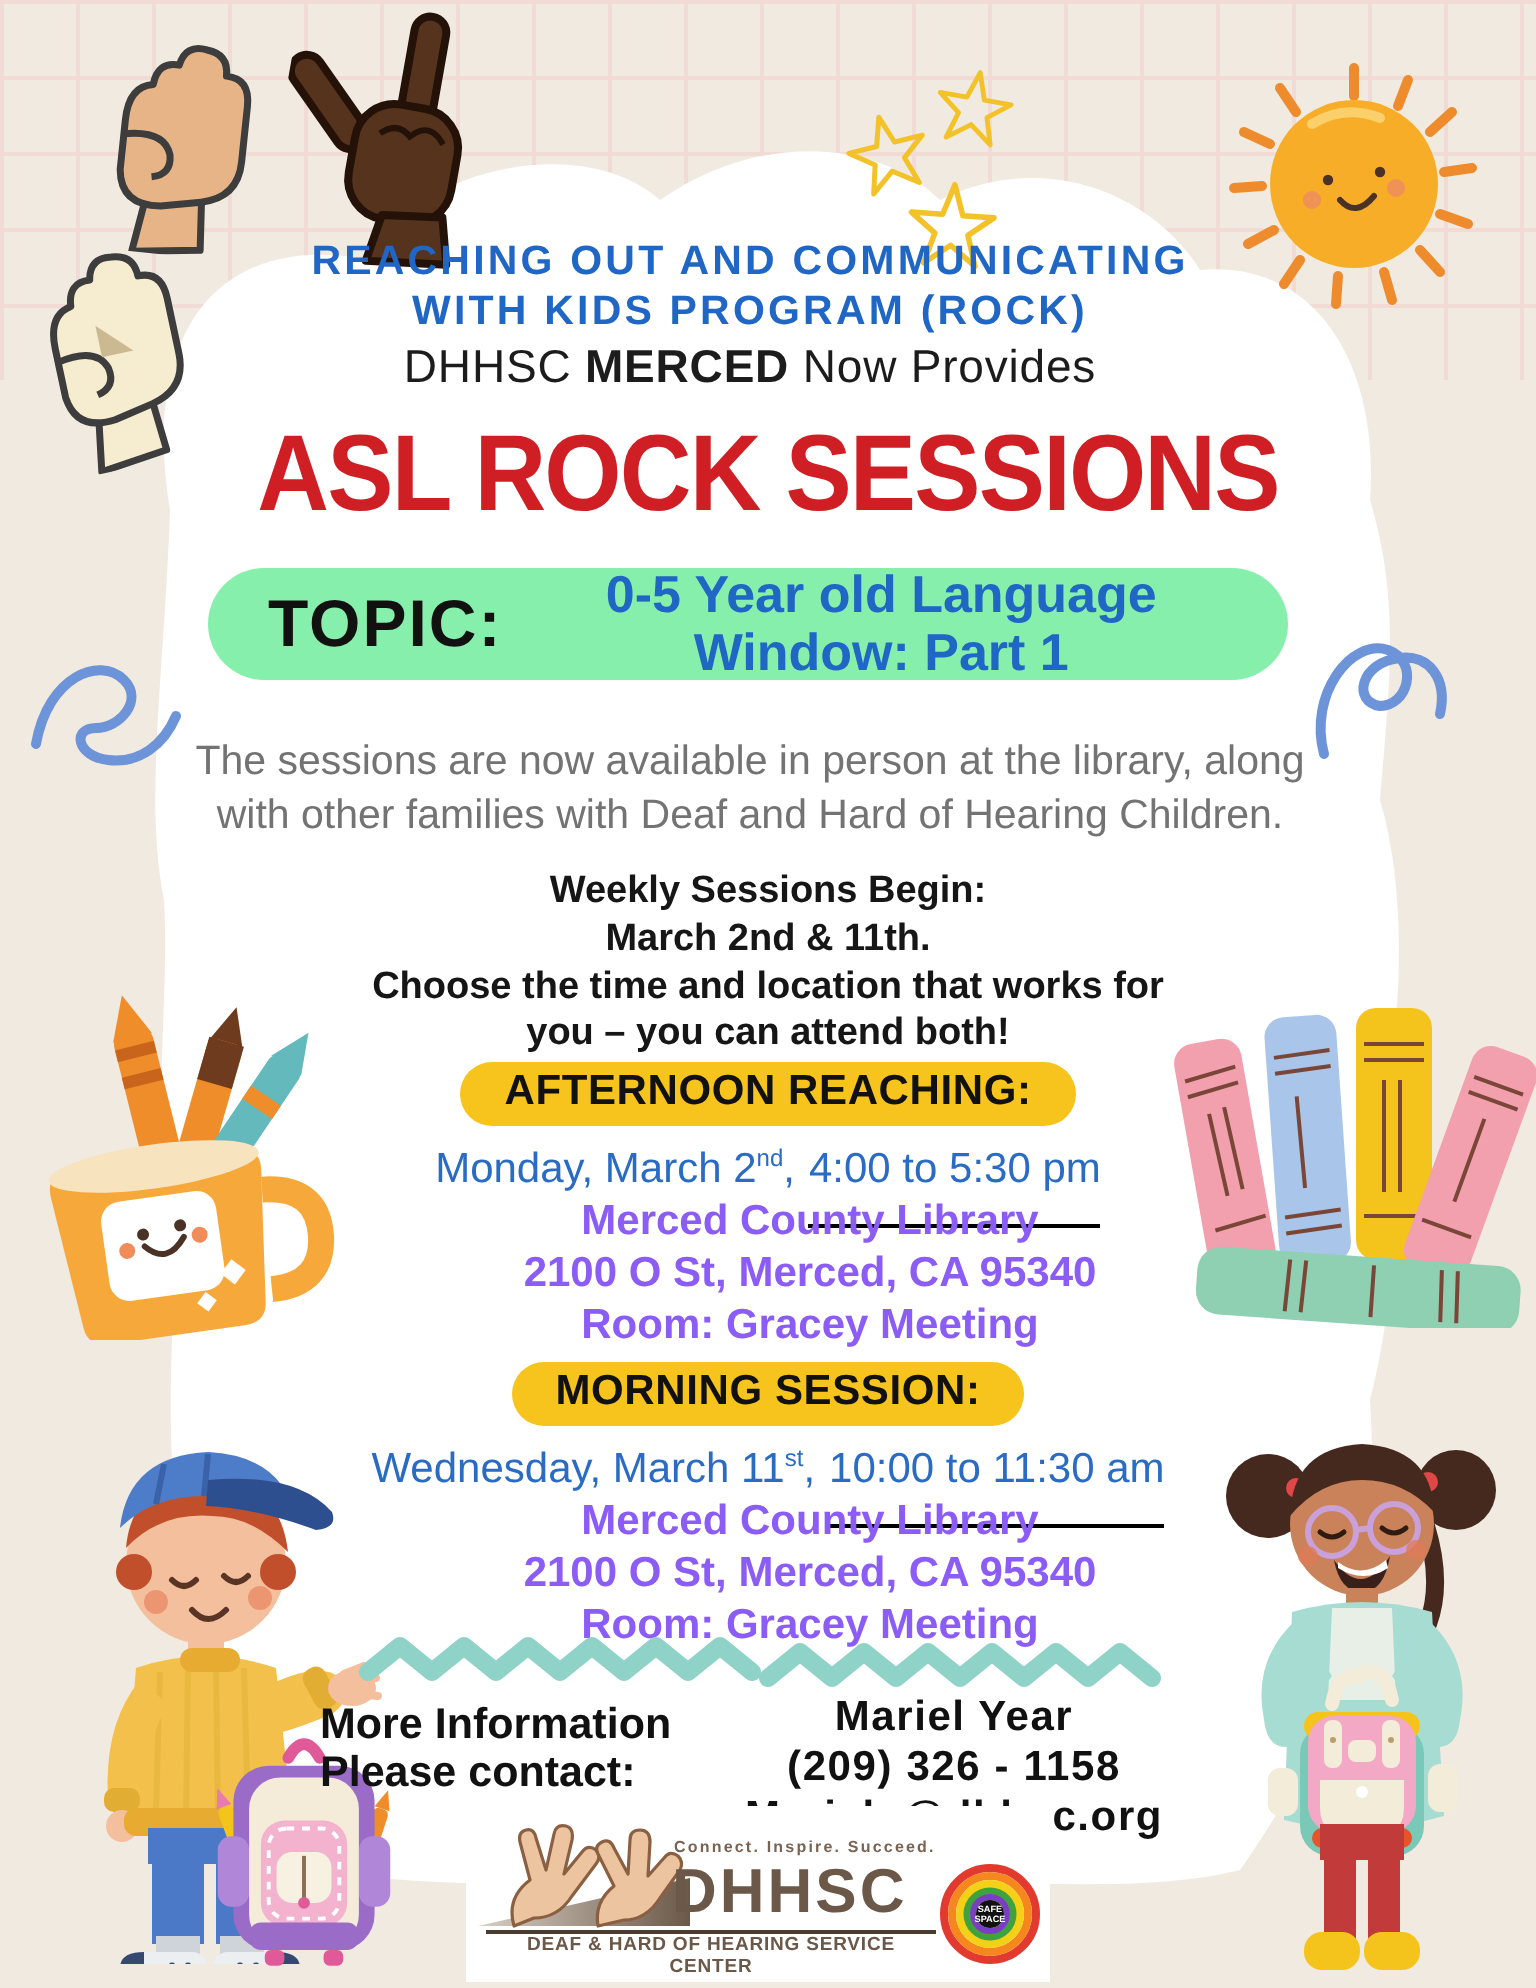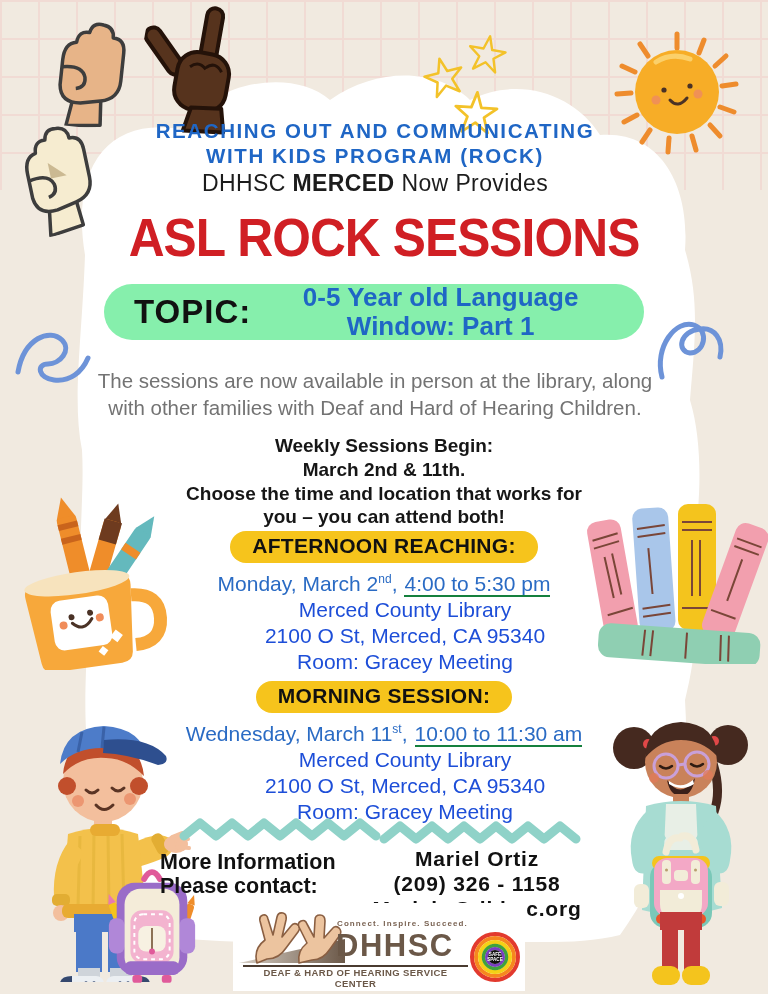--- a/index.html
+++ b/index.html
@@ -39,22 +39,22 @@
     color:#161616; font-weight:bold; font-size:19px; line-height:1.25; }
 
   .session { left:0; width:768px; text-align:center; }
   .session-0 { top:531px; } .session-1 { top:681px; }
   .session-pill { display:inline-block; background:#f6c41c; border-radius:26px;
     padding:3px 22px 5px; color:#111; font-weight:bold; font-size:21px; letter-spacing:.3px; }
   .session-lines { margin-top:3px; line-height:26px; font-size:21px; }
   .date-line { color:#2a6bc4; font-weight:500; }
   .date-line sup { font-size:12px; }
   .date-line .sep { margin-right:7px; }
-  .date-line .time { border-bottom:2px solid #15803d; padding-bottom:0px; }
-  .red-line { color:#1d4ed8; font-weight:400;padding-left:42px; }
+  .date-line .time { border-bottom:2px solid #000000; padding-bottom:16px; }
+  .red-line { color:#8b5cf6; font-weight:700;padding-left:42px; }
 
   .wave { top:814px; left:178px; width:404px; height:34px; }
 
   .contact-left { top:850px; left:160px; width:210px; text-align:left;
     color:#111; font-weight:bold; font-size:21.5px; line-height:1.12; }
   .contact-right { top:846px; left:352px; width:250px; text-align:center;
     color:#111; font-weight:bold; font-size:21px; line-height:25px; letter-spacing:.8px; }
 
   .logo-box { top:903px; left:233px; width:292px; height:88px; background:#ffffff; z-index:3; }
   .logo-hands { position:absolute; left:6px; top:2px; }
@@ -369,21 +369,21 @@
   <svg class="txt wave" viewBox="0 0 404 34">
     <polyline points="6,22 22,9 38,22 54,9 70,22 86,9 102,22 118,9 134,22 150,9 166,22 182,9 198,22" fill="none" stroke="#8fd2c8" stroke-width="9" stroke-linecap="round" stroke-linejoin="round"></polyline>
     <polyline points="206,25 222,12 238,25 254,12 270,25 286,12 302,25 318,12 334,25 350,12 366,25 382,12 398,25" fill="none" stroke="#8fd2c8" stroke-width="9" stroke-linecap="round" stroke-linejoin="round"></polyline>
   </svg>
 
   <div class="txt contact-left">
     <div>More Information</div>
     <div>Please contact:</div>
   </div>
   <div class="txt contact-right">
-    <div>Mariel Ortiz</div>
+    <div>Mariel Year</div>
     <div>(209) 326 - 1158</div>
     <div>Marielo@dhhsc.org</div>
   </div>
 
   <div class="txt logo-box">
     <svg class="logo-hands" width="110" height="64" viewBox="0 0 110 64">
       <defs>
         <linearGradient id="lg" x1="0" y1="0" x2="1" y2="0">
           <stop offset="0" stop-color="#d8d0c6"></stop>
             <stop offset="1" stop-color="#6b5848"></stop>

